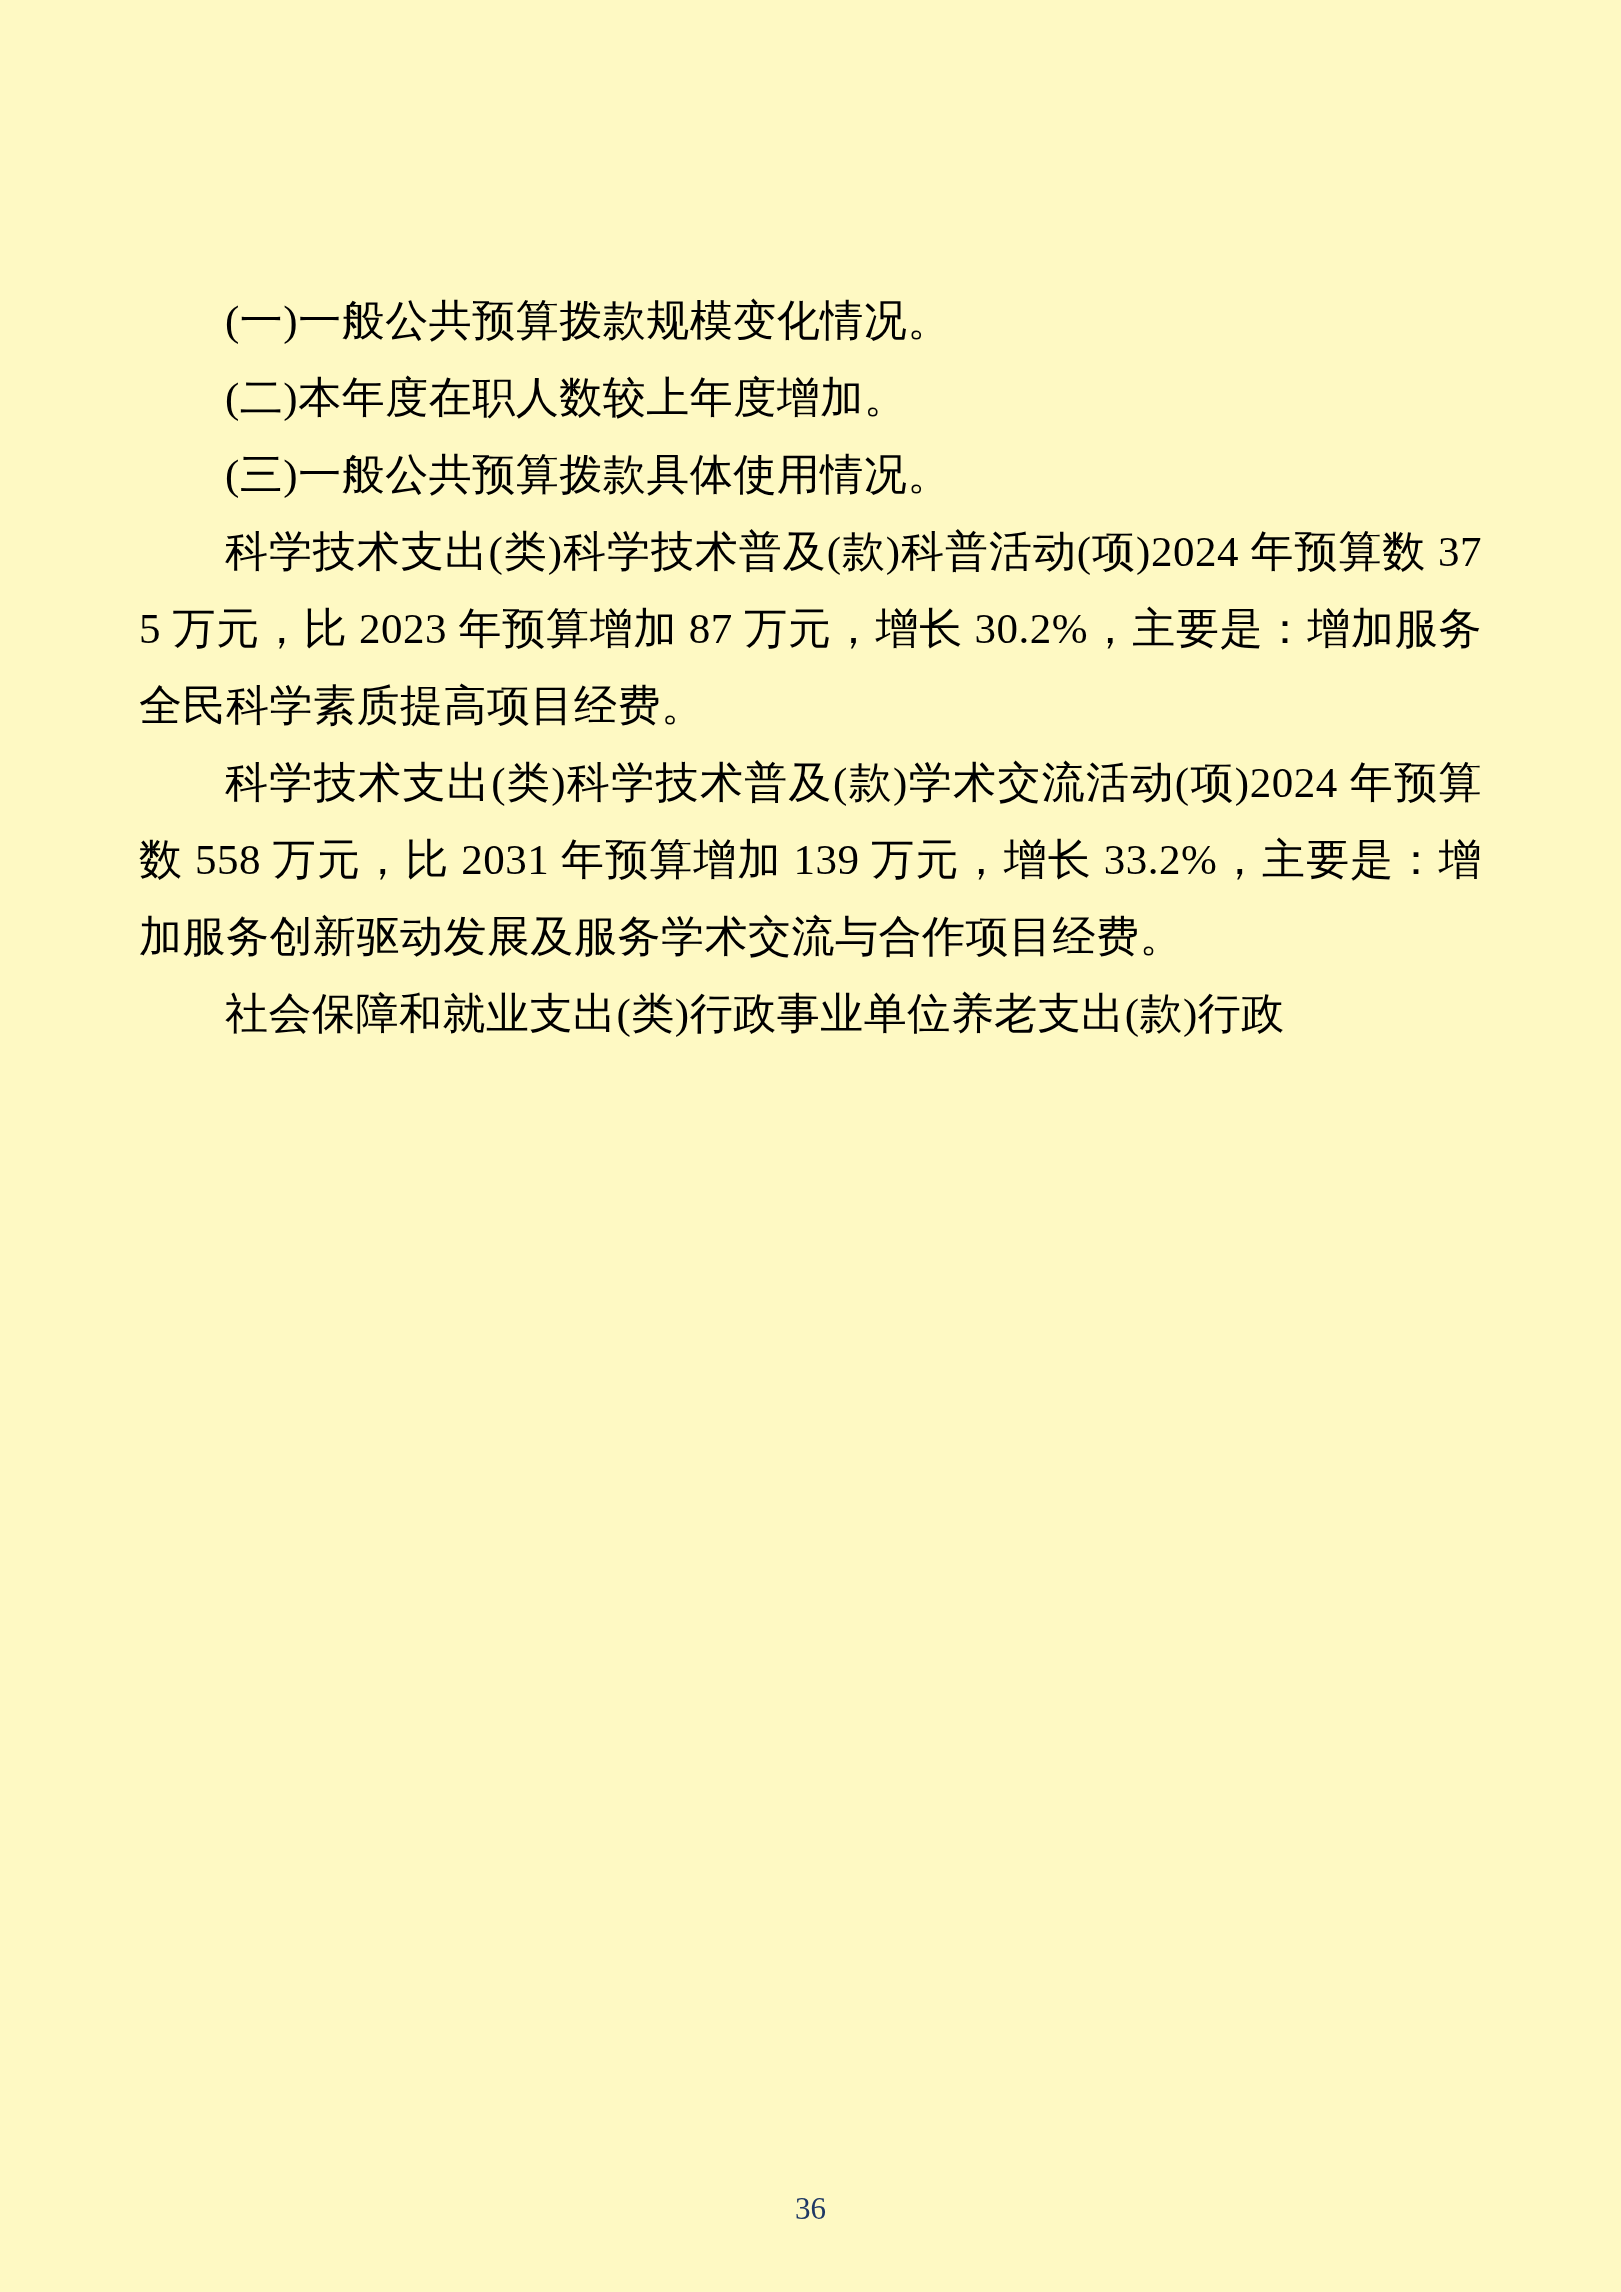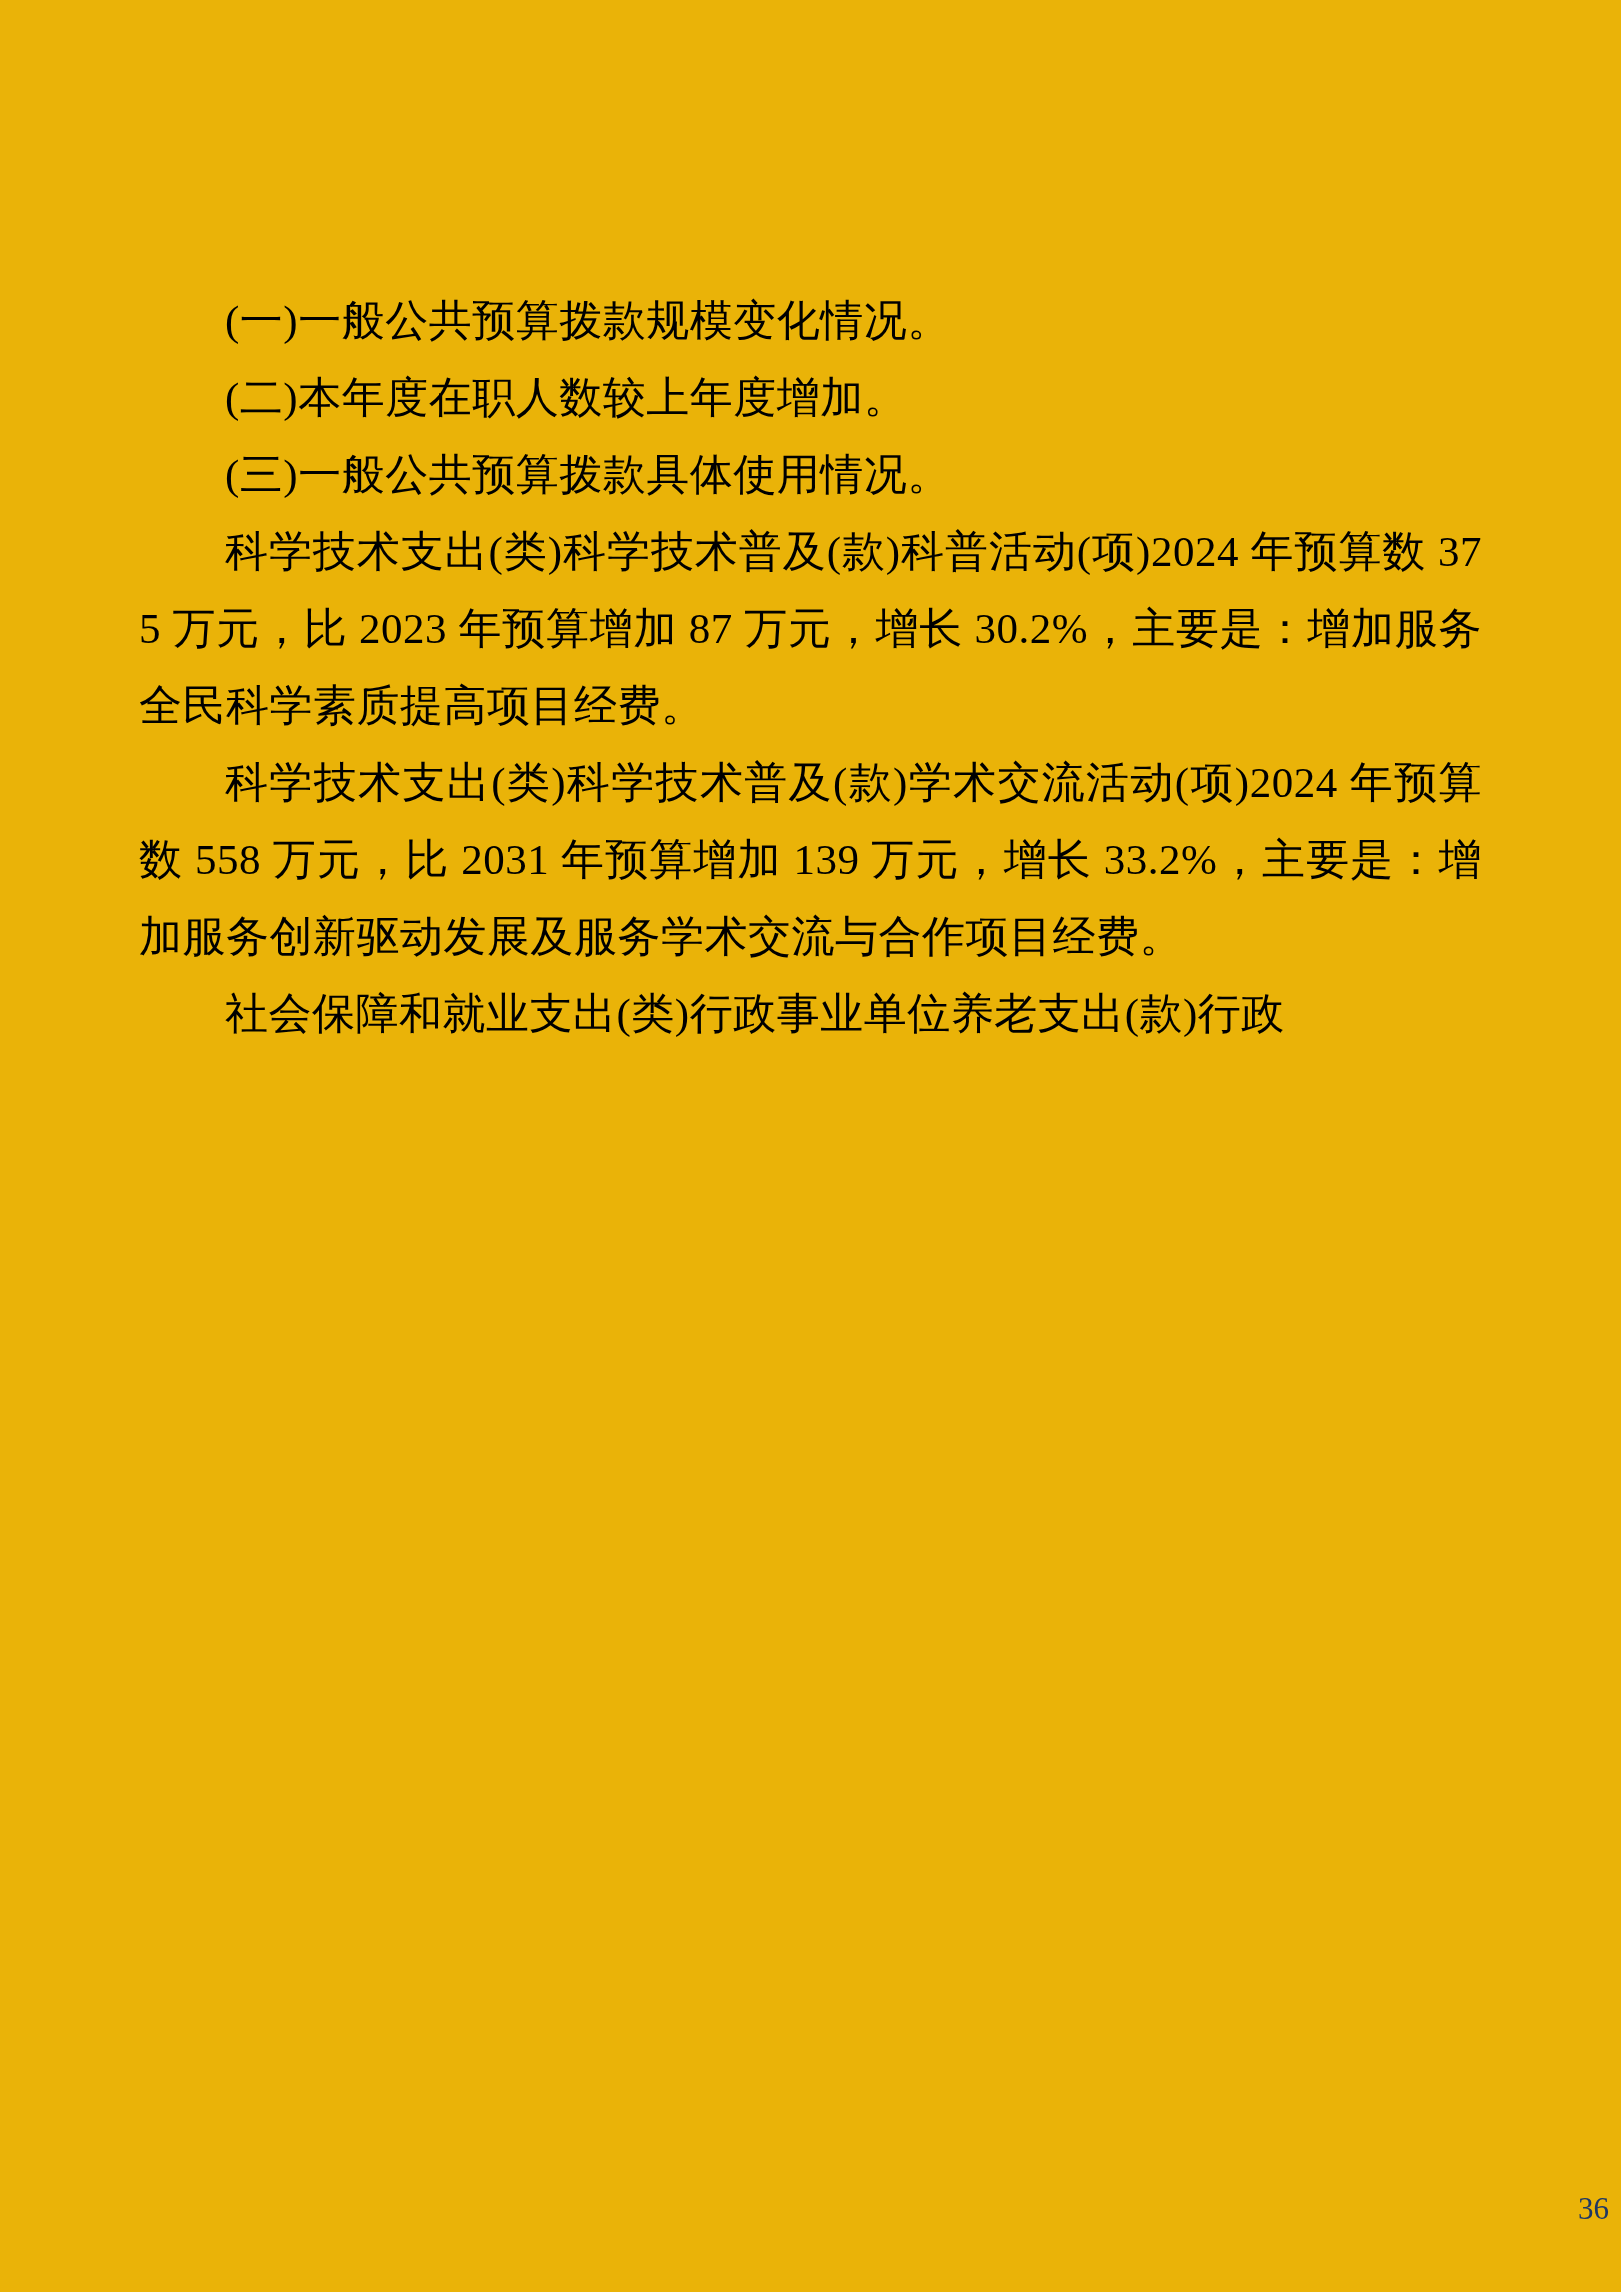--- a/index.html
+++ b/index.html
@@ -4,21 +4,21 @@
   <style>
     html, body {
       margin: 0;
       padding: 0;
       background: #ffffff;
     }
     .page {
       position: relative;
       width: 1621px;
       height: 2293px;
-      background: #eab308;
+      background: #fef9c3;
       overflow: hidden;
       font-family: "Liberation Serif", "DejaVu Serif", serif;
       color: #000000;
     }
     .content {
       position: absolute;
       left: 139px;
       right: 139px;
       top: 282px;
       font-size: 43px;
@@ -29,23 +29,23 @@
     }
     .content p {
       margin: 0;
       padding: 0;
       text-indent: 2em;
       word-break: break-all;
     }
     .page-footer {
       position: absolute;
       left: 0;
-      right: 12px;
+      right: 0;
       bottom: 67px;
-      text-align: right;
+      text-align: center;
       font-size: 31px;
       line-height: 35px;
       color: #1F3864;
       font-family: "Liberation Serif", "DejaVu Serif", serif;
     }
   </style>
 </head>
 <body>
 
 <div class="page">

